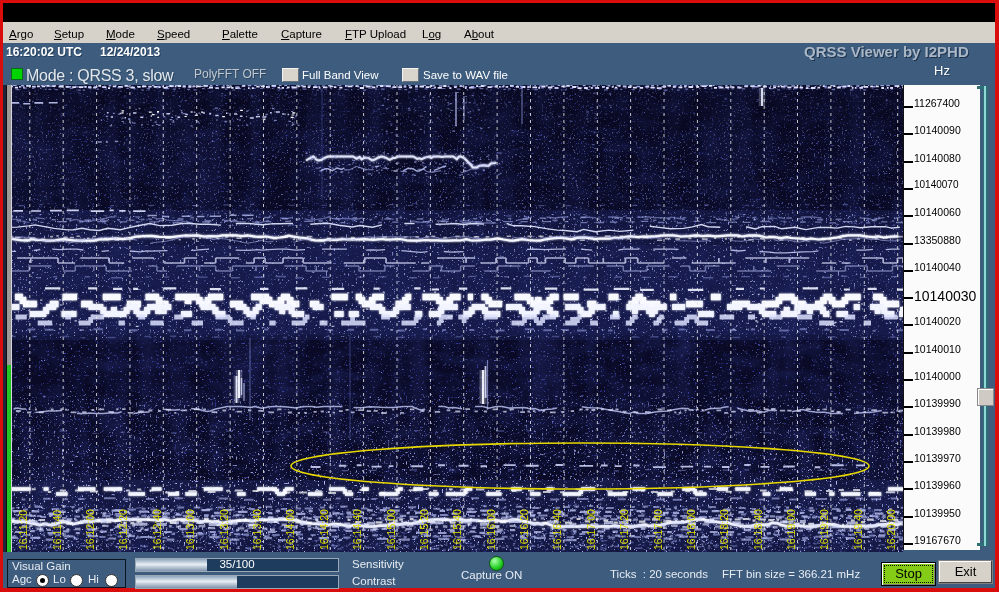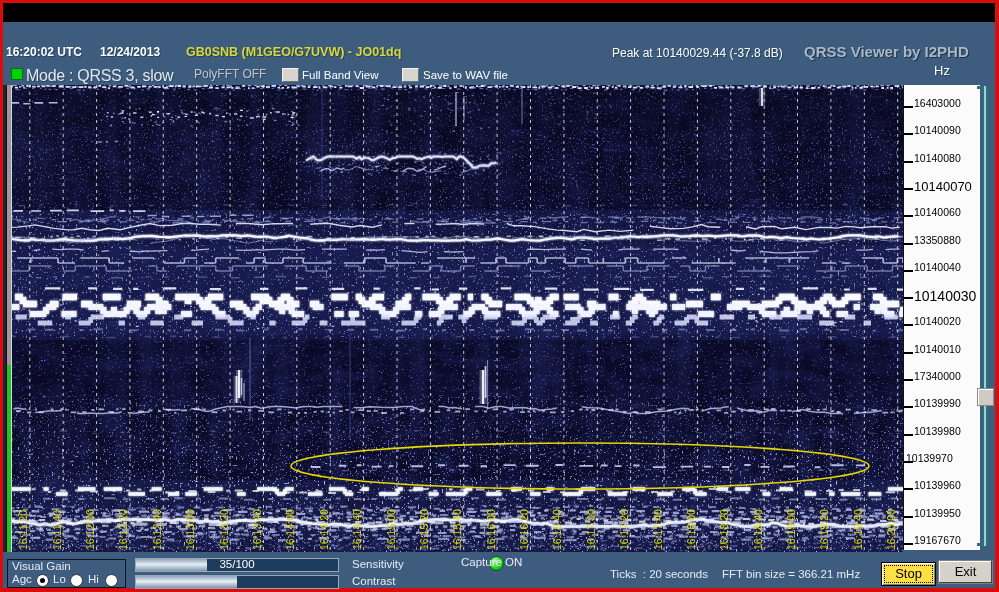--- a/index.html
+++ b/index.html
@@ -3,26 +3,35 @@
 html,body{margin:0;padding:0;width:999px;height:592px;overflow:hidden}
 body{background:#da0d0d;font-family:"Liberation Sans",sans-serif;position:relative}
 .abs{position:absolute}
 .wtxt{color:#fff}
 </style></head>
 <body>
 <div class="abs" style="left:3px;top:3px;width:992px;height:585px;background:#3d5c7e">
 
   <div class="abs" style="left:0;top:0;width:992px;height:19px;background:#000"></div>
 
+  <div class="abs" style="left:0;top:19px;width:992px;height:21px;background:#d6d2c9;color:#000;font-size:11.5px">
+    <span class="abs" style="left:6px;top:6px"><u>A</u>rgo</span>
+    <span class="abs" style="left:51px;top:6px"><u>S</u>etup</span>
+    <span class="abs" style="left:103px;top:6px"><u>M</u>ode</span>
+    <span class="abs" style="left:154px;top:6px"><u>S</u>peed</span>
+    <span class="abs" style="left:219px;top:6px"><u>P</u>alette</span>
+    <span class="abs" style="left:278px;top:6px"><u>C</u>apture</span>
+    <span class="abs" style="left:342px;top:6px"><u>F</u>TP Upload</span>
+    <span class="abs" style="left:419px;top:6px">L<u>o</u>g</span>
+    <span class="abs" style="left:461px;top:6px">A<u>b</u>out</span>
+  </div>
 
   <div class="abs wtxt" style="left:0;top:40px;width:992px;height:23px;font-size:12px;font-weight:bold">
     <span class="abs" style="left:3px;top:2px;text-shadow:1px 1px 0 #24405c">16:20:02 UTC</span>
     <span class="abs" style="left:97px;top:2px;text-shadow:1px 1px 0 #24405c">12/24/2013</span>
-    <span class="abs" style="left:183px;top:2px;font-size:12.5px;color:#d8d838;text-shadow:1px 1px 0 #24405c">GB0SNB (M1GEO/G7UVW) - JO01dq</span>
-    <span class="abs" style="left:609px;top:3px;font-weight:normal;text-shadow:1px 1px 0 #24405c">Peak at 10140029.44 (-37.8 dB)</span>
     <span class="abs" style="left:801px;top:0px;font-size:15px;color:#a9b7c7;text-shadow:1px 1px 0 #1c3048">QRSS Viewer by I2PHD</span>
   </div>
 
   <div class="abs wtxt" style="left:0;top:63px;width:992px;height:22px;font-size:11.5px">
     <div class="abs" style="left:8px;top:2px;width:10px;height:10px;background:#00d400;border:1px solid #0a6a1a"></div>
     <span class="abs" style="left:23px;top:1px;font-size:16px;letter-spacing:-0.3px;color:#e4e8ec;text-shadow:1px 1px 0 #2a4560">Mode : QRSS 3, slow</span>
     <span class="abs" style="left:191px;top:1px;font-size:12px;color:#c2c8ce;text-shadow:1px 1px 0 #2a4560">PolyFFT OFF</span>
     <div class="abs" style="left:279px;top:2px;width:15px;height:12px;background:#d9d5cc;border-top:1px solid #f4f2ee;border-left:1px solid #f4f2ee;border-right:1px solid #66707a;border-bottom:1px solid #66707a"></div>
     <span class="abs" style="left:299px;top:3px">Full Band View</span>
     <div class="abs" style="left:399px;top:2px;width:15px;height:12px;background:#d9d5cc;border-top:1px solid #f4f2ee;border-left:1px solid #f4f2ee;border-right:1px solid #66707a;border-bottom:1px solid #66707a"></div>
@@ -192,47 +201,47 @@
         </svg></div>
 
     <div class="abs" style="left:0;top:0;width:3px;height:467px;background:#232338"></div>
     <div class="abs" style="left:3px;top:0;width:1px;height:467px;background:#0e0e16"></div>
     <div class="abs" style="left:4px;top:0;width:4px;height:280px;background:#9c9a98"></div>
     <div class="abs" style="left:4px;top:280px;width:4px;height:187px;background:#22c422"></div>
     <div class="abs" style="left:8px;top:0;width:1px;height:467px;background:#d4d4dc"></div>
 
     <div class="abs" style="left:900px;top:0;width:76px;height:465px;background:#fbfbfb;border-left:1px solid #111;font-family:'Liberation Sans',sans-serif">
         <div style="position:absolute;left:0;top:21.0px;width:9px;height:2px;background:#000"></div>
-        <div style="position:absolute;left:10px;top:12.0px;font-size:10.5px;color:#000;letter-spacing:0">16403000</div>
+        <div style="position:absolute;left:10px;top:12.0px;font-size:10.5px;color:#000;letter-spacing:0">11267400</div>
         <div style="position:absolute;left:0;top:48.3px;width:9px;height:2px;background:#000"></div>
         <div style="position:absolute;left:10px;top:39.3px;font-size:10.5px;color:#000;letter-spacing:0">10140090</div>
         <div style="position:absolute;left:0;top:75.6px;width:9px;height:2px;background:#000"></div>
         <div style="position:absolute;left:10px;top:66.6px;font-size:10.5px;color:#000;letter-spacing:0">10140080</div>
         <div style="position:absolute;left:0;top:102.9px;width:9px;height:2px;background:#000"></div>
-        <div style="position:absolute;left:10px;top:93.9px;font-size:13px;color:#000;letter-spacing:0">10140070</div>
+        <div style="position:absolute;left:10px;top:93.9px;font-size:10px;color:#000;letter-spacing:0">10140070</div>
         <div style="position:absolute;left:0;top:130.2px;width:9px;height:2px;background:#000"></div>
         <div style="position:absolute;left:10px;top:121.2px;font-size:10.5px;color:#000;letter-spacing:0">10140060</div>
         <div style="position:absolute;left:0;top:157.5px;width:9px;height:2px;background:#000"></div>
         <div style="position:absolute;left:10px;top:148.5px;font-size:10.5px;color:#000;letter-spacing:0">13350880</div>
         <div style="position:absolute;left:0;top:184.8px;width:9px;height:2px;background:#000"></div>
         <div style="position:absolute;left:10px;top:175.8px;font-size:10.5px;color:#000;letter-spacing:0">10140040</div>
         <div style="position:absolute;left:0;top:212.1px;width:9px;height:2px;background:#000"></div>
         <div style="position:absolute;left:10px;top:203.1px;font-size:14px;color:#000;letter-spacing:0">10140030</div>
         <div style="position:absolute;left:0;top:239.4px;width:9px;height:2px;background:#000"></div>
         <div style="position:absolute;left:10px;top:230.4px;font-size:10.5px;color:#000;letter-spacing:0">10140020</div>
         <div style="position:absolute;left:0;top:266.7px;width:9px;height:2px;background:#000"></div>
         <div style="position:absolute;left:10px;top:257.7px;font-size:10.5px;color:#000;letter-spacing:0">10140010</div>
         <div style="position:absolute;left:0;top:294.0px;width:9px;height:2px;background:#000"></div>
-        <div style="position:absolute;left:10px;top:285.0px;font-size:10.5px;color:#000;letter-spacing:0">17340000</div>
+        <div style="position:absolute;left:10px;top:285.0px;font-size:10.5px;color:#000;letter-spacing:0">10140000</div>
         <div style="position:absolute;left:0;top:321.3px;width:9px;height:2px;background:#000"></div>
         <div style="position:absolute;left:10px;top:312.3px;font-size:10.5px;color:#000;letter-spacing:0">10139990</div>
         <div style="position:absolute;left:0;top:348.6px;width:9px;height:2px;background:#000"></div>
         <div style="position:absolute;left:10px;top:339.6px;font-size:10.5px;color:#000;letter-spacing:0">10139980</div>
         <div style="position:absolute;left:0;top:375.9px;width:9px;height:2px;background:#000"></div>
-        <div style="position:absolute;left:2px;top:366.9px;font-size:10.5px;color:#000;letter-spacing:0">10139970</div>
+        <div style="position:absolute;left:10px;top:366.9px;font-size:10.5px;color:#000;letter-spacing:0">10139970</div>
         <div style="position:absolute;left:0;top:403.2px;width:9px;height:2px;background:#000"></div>
         <div style="position:absolute;left:10px;top:394.2px;font-size:10.5px;color:#000;letter-spacing:0">10139960</div>
         <div style="position:absolute;left:0;top:430.5px;width:9px;height:2px;background:#000"></div>
         <div style="position:absolute;left:10px;top:421.5px;font-size:10.5px;color:#000;letter-spacing:0">10139950</div>
         <div style="position:absolute;left:0;top:457.8px;width:9px;height:2px;background:#000"></div>
         <div style="position:absolute;left:10px;top:448.8px;font-size:10.5px;color:#000;letter-spacing:0">19167670</div>
       </div>
 
     <div class="abs" style="left:980px;top:1px;width:5px;height:460px;background:#2d6f74"></div>
     <div class="abs" style="left:981px;top:1px;width:2px;height:460px;background:#8fd8d8"></div>
@@ -256,21 +265,21 @@
       <div class="abs" style="left:0;top:0;width:71px;height:12px;background:linear-gradient(#8ea4bc,#e8eef4 45%,#7e94ac)"></div>
       <div class="abs" style="left:0;top:-1px;width:202px;text-align:center;color:#fff">35/100</div>
     </div>
 
     <div class="abs" style="left:132px;top:23px;width:202px;height:12px;border:1px solid #9aa8b6;background:#1d3c5e">
       <div class="abs" style="left:0;top:0;width:101px;height:12px;background:linear-gradient(#8ea4bc,#e8eef4 45%,#7e94ac)"></div>
     </div>
     <span class="abs" style="left:349px;top:6px">Sensitivity</span>
     <span class="abs" style="left:349px;top:23px">Contrast</span>
     <div class="abs" style="left:486px;top:4px;width:13px;height:13px;border-radius:50%;background:radial-gradient(circle at 35% 30%,#aaffaa,#22cc22 60%,#0a8a0a);border:1px solid #0a5a0a"></div>
-    <span class="abs" style="left:458px;top:4px">Capture ON</span>
+    <span class="abs" style="left:458px;top:17px">Capture ON</span>
     <span class="abs" style="left:607px;top:16px">Ticks&nbsp;&nbsp;: 20 seconds</span>
     <span class="abs" style="left:719px;top:16px">FFT bin size = 366.21 mHz</span>
 
-    <div class="abs" style="left:878px;top:10px;width:53px;height:22px;background:#fde047;border:1px solid #000;box-shadow:inset 1px 1px 0 #fff,inset -1px -1px 0 #808080">
+    <div class="abs" style="left:878px;top:10px;width:53px;height:22px;background:#84cc16;border:1px solid #000;box-shadow:inset 1px 1px 0 #fff,inset -1px -1px 0 #808080">
       <div class="abs" style="left:2px;top:2px;right:2px;bottom:2px;border:1px dotted #000;color:#000;text-align:center;font-size:13px;line-height:15px">Stop</div>
     </div>
     <div class="abs" style="left:935px;top:8px;width:53px;height:22px;background:#d6d2c9;box-shadow:inset -1px -1px 0 #404040,inset 1px 1px 0 #fff;border:1px solid #808080;color:#000;text-align:center;font-size:13px;line-height:21px">Exit</div>
   </div>
 </div>
 </body></html>

